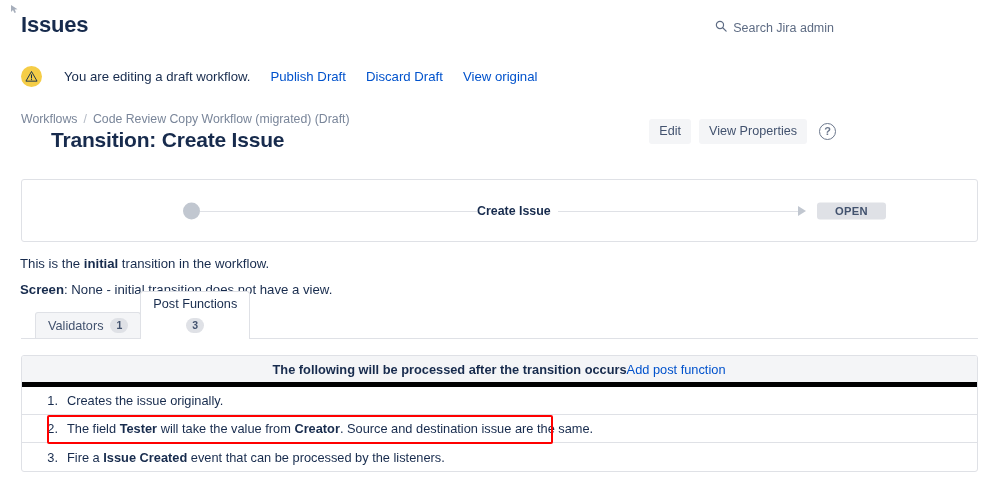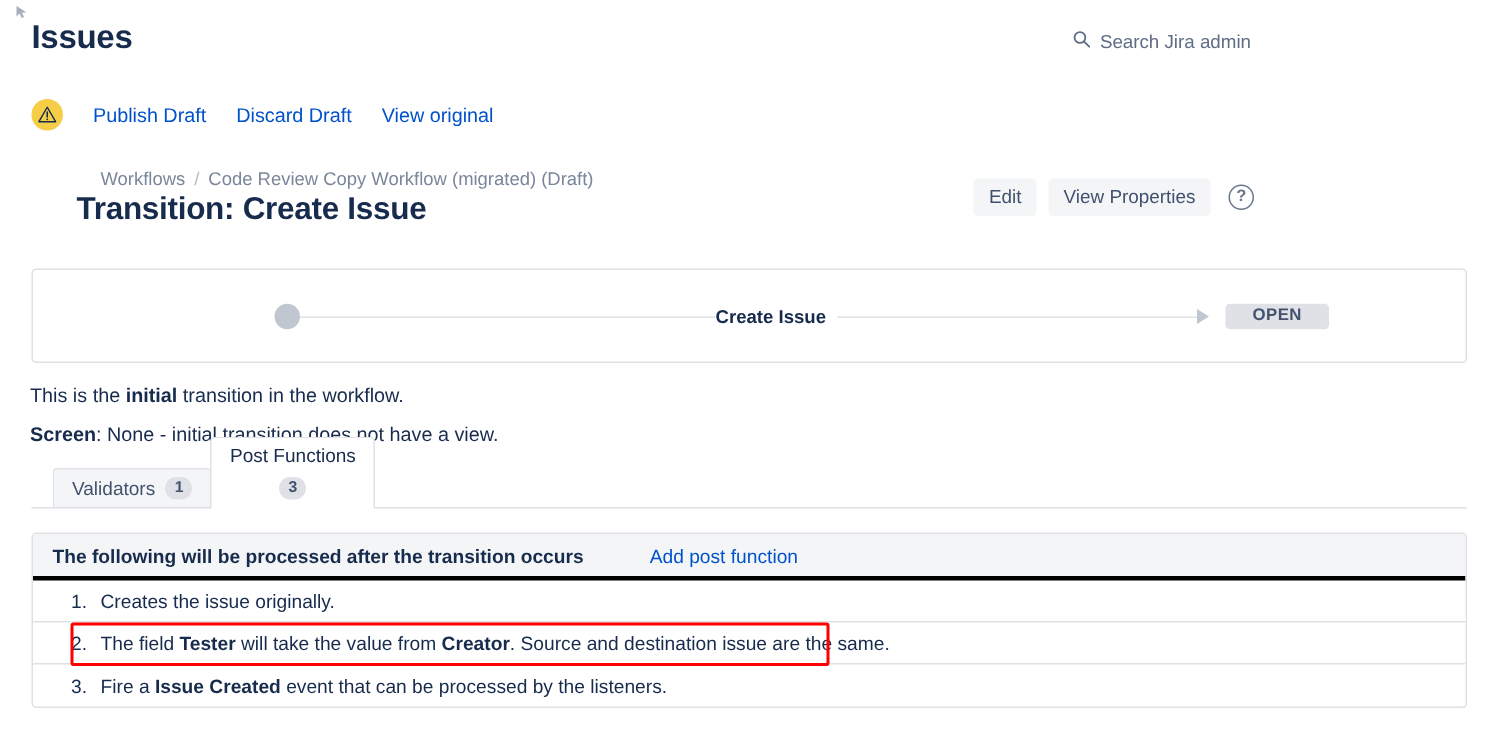--- a/index.html
+++ b/index.html
@@ -70,21 +70,21 @@
   }
 
   
   .breadcrumb {
     position: absolute;
     left: 21px; top: 112px;
     font-size: 12.3px;
     color: #7A869A;
     white-space: nowrap;
   }
-  .breadcrumb .crumb-link { color: #7A869A; cursor: pointer; margin-left: 46px; }
+  .breadcrumb .crumb-link { color: #7A869A; cursor: pointer; }
   .breadcrumb .sep { margin: 0 6px; color: #B3BAC5; }
   .breadcrumb .crumb-current { color: #7A869A; }
 
   .transition-title {
     position: absolute;
     left: 20px; top: 128px;
     font-size: 21px;
     font-weight: 600;
     letter-spacing: -.2px;
     color: #172B4D;
@@ -253,26 +253,25 @@
   .pf-table {
     position: absolute;
     left: 21px; top: 355px;
     width: 957px;
     border: 1px solid #DFE1E6;
     border-radius: 3px;
     background: #fff;
     overflow: hidden;
   }
   .pf-head {
-    display: flex; align-items: center; justify-content: flex-start;
+    display: flex; align-items: center; justify-content: center;
     background: #F4F5F7;
-    border-bottom: 3px solid #000000;
+    border-bottom: 5px solid #000000;
     height: 31px;
     padding: 0 14px 0 13px;
-    gap: 44px;
   }
   .pf-head .title {
     font-size: 12.8px;
     font-weight: bold;
     color: #172B4D;
   }
   .pf-head .add-link {
     font-size: 12.8px;
     color: #0052CC;
     cursor: pointer;
@@ -332,20 +331,21 @@
   </div>
 
   <div class="draft-banner">
     <div class="warn-icon">
       <svg width="13" height="13" viewBox="0 0 14 14">
         <path d="M7 1.6 L13 12 L1 12 Z" fill="none" stroke="#0f2c4d" stroke-width="1" stroke-linejoin="round"></path>
         <line x1="7" y1="5" x2="7" y2="8.6" stroke="#0f2c4d" stroke-width="1.1" stroke-linecap="round"></line>
         <circle cx="7" cy="10.3" r="0.65" fill="#0f2c4d"></circle>
       </svg>
     </div>
+    <span class="msg">You are editing a draft workflow.</span>
     <span class="lnk">Publish Draft</span>
     <span class="lnk">Discard Draft</span>
     <span class="lnk">View original</span>
   </div>
 
   <div class="breadcrumb">
     <span class="crumb-link">Workflows</span><span class="sep">/</span><span class="crumb-current">Code Review Copy Workflow (migrated) (Draft)</span>
   </div>
 
   <div class="transition-title">Transition: Create Issue</div>

